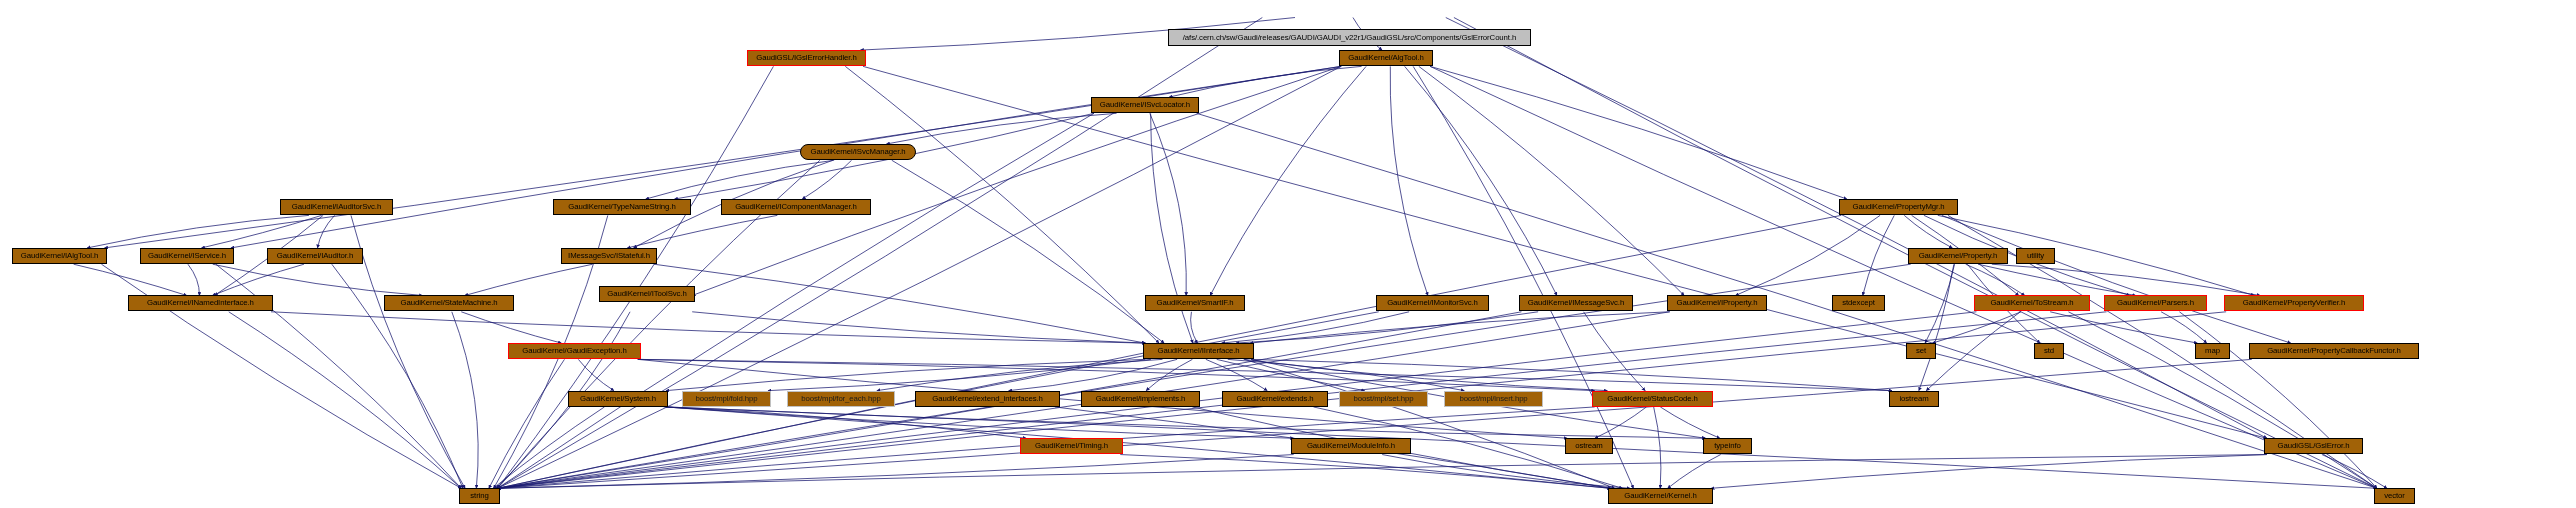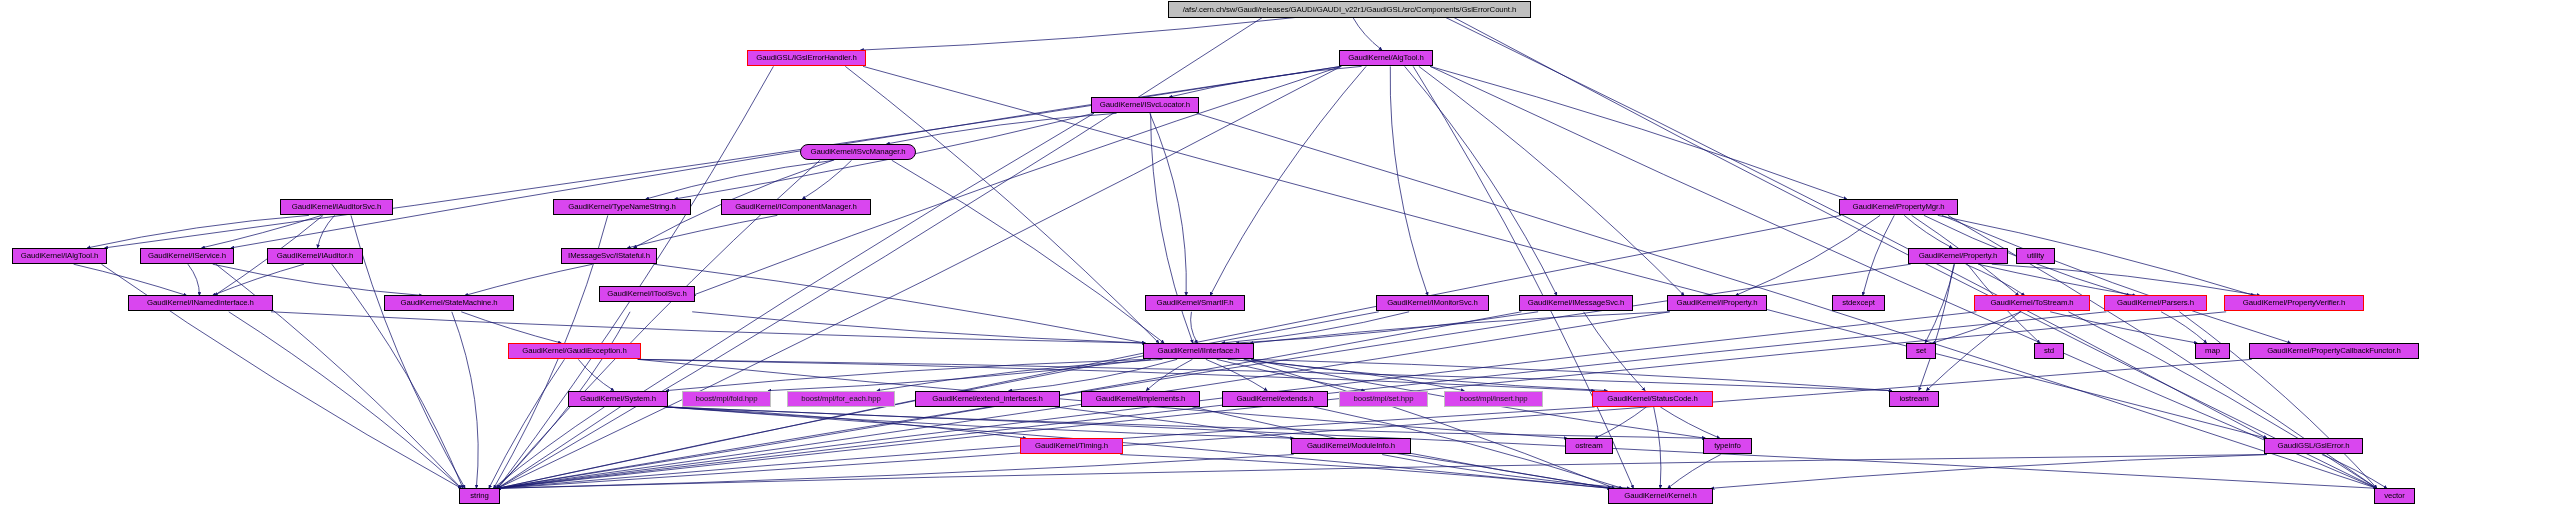--- a/index.html
+++ b/index.html
@@ -24,32 +24,33 @@
     pointer-events: none;
   }
   .node {
     position: absolute;
     box-sizing: border-box;
     display: flex;
     align-items: center;
     justify-content: center;
     height: 16.3px;
     border: 0.6px solid #000000;
-    background: #d946ef;
+    background: #a16207;
     color: #000000;
     font-size: 7.8px;
     line-height: 1;
     white-space: nowrap;
     padding: 0 3.1px;
     letter-spacing: -0.1px;
   }
   .node.root {
     background: #bfbfbf;
     border: 0.6px solid #000000;
     color: #000000;
+    margin-top: 28px;
   }
   .node.red {
     border: 1px solid #ff0000;
   }
   .node.grey {
     border: 0.6px solid #c0c0c0;
     color: #1a1a1a;
   }
 </style>
 </head>

